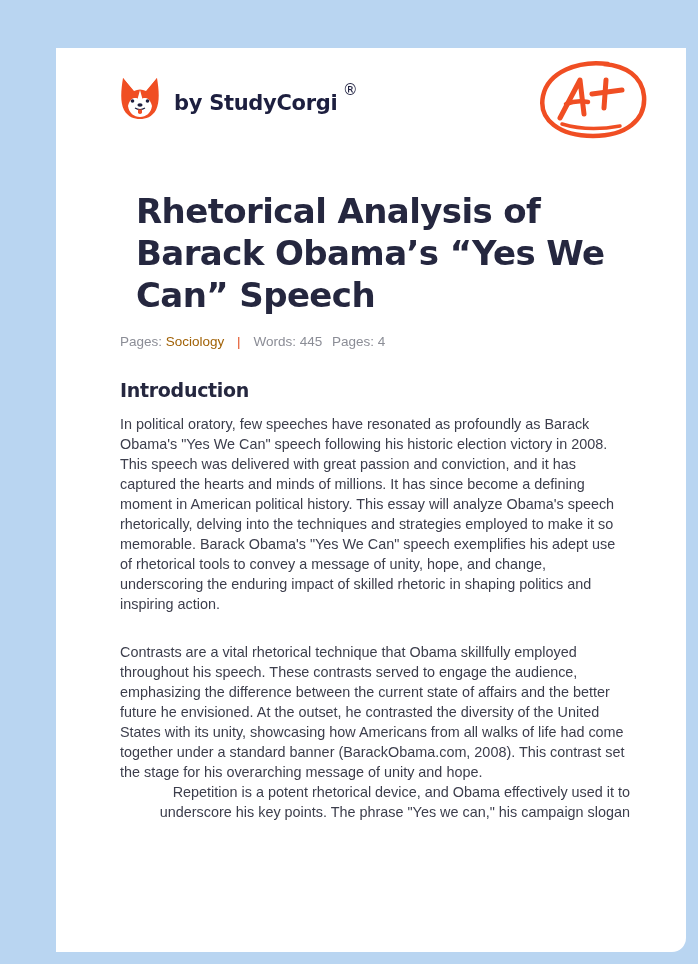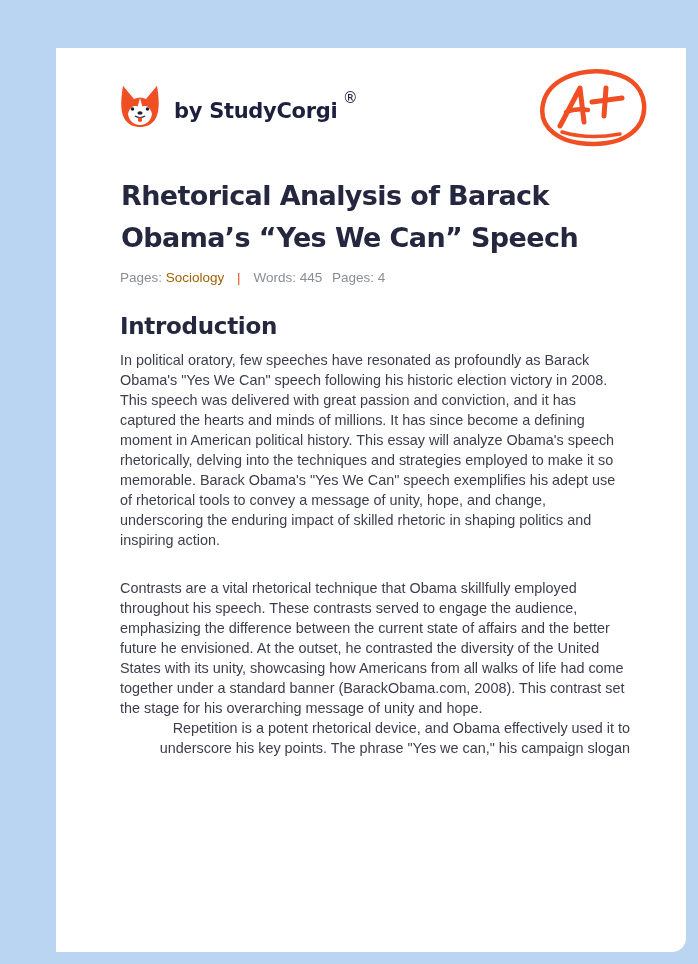--- a/index.html
+++ b/index.html
@@ -20,21 +20,21 @@
       top: 48px;
       width: 630px;
       height: 904px;
       background: #ffffff;
       border-radius: 0 0 14px 0;
       overflow: hidden;
     }
     .header {
       position: absolute;
       left: 0;
-      top: 8px;
+      top: 0;
       width: 628px;
       height: 110px;
     }
     .logo {
       position: absolute;
       left: 64px;
       top: 28px;
       display: flex;
       align-items: center;
     }
@@ -68,24 +68,24 @@
       width: 112px;
       height: 82px;
     }
     .content {
       position: absolute;
       left: 64px;
       top: 126px;
       width: 510px;
     }
     h1 {
-      margin: 1px;
+      margin: 16px;
       font-family: "DejaVu Sans", sans-serif;
       font-weight: bold;
-      font-size: 27px;
+      font-size: 34px;
       line-height: 42px;
       color: #25273f;
       letter-spacing: -0.6px;
     }
     .meta {
       margin-top: 9px;
       font-size: 13.5px;
       color: #8b8d96;
       line-height: 20px;
       white-space: nowrap;
@@ -97,21 +97,21 @@
       color: #e24f22;
       margin: 0 9px;
     }
     .meta .pages {
       margin-left: 6px;
     }
     h2 {
       margin: 0;
       font-family: "DejaVu Sans", sans-serif;
       font-weight: bold;
-      font-size: 23px;
+      font-size: 19px;
       color: #25273f;
       line-height: 24px;
       letter-spacing: -0.3px;
     }
     .h-intro {
       margin-top: 26px;
     }
     p {
       margin: 0;
       font-size: 14.4px;

